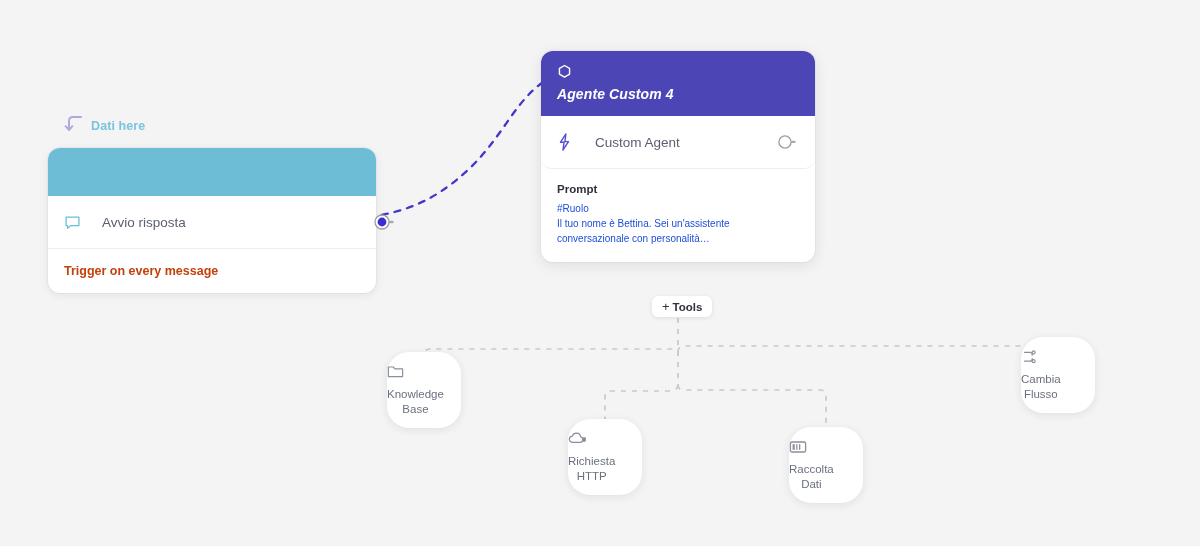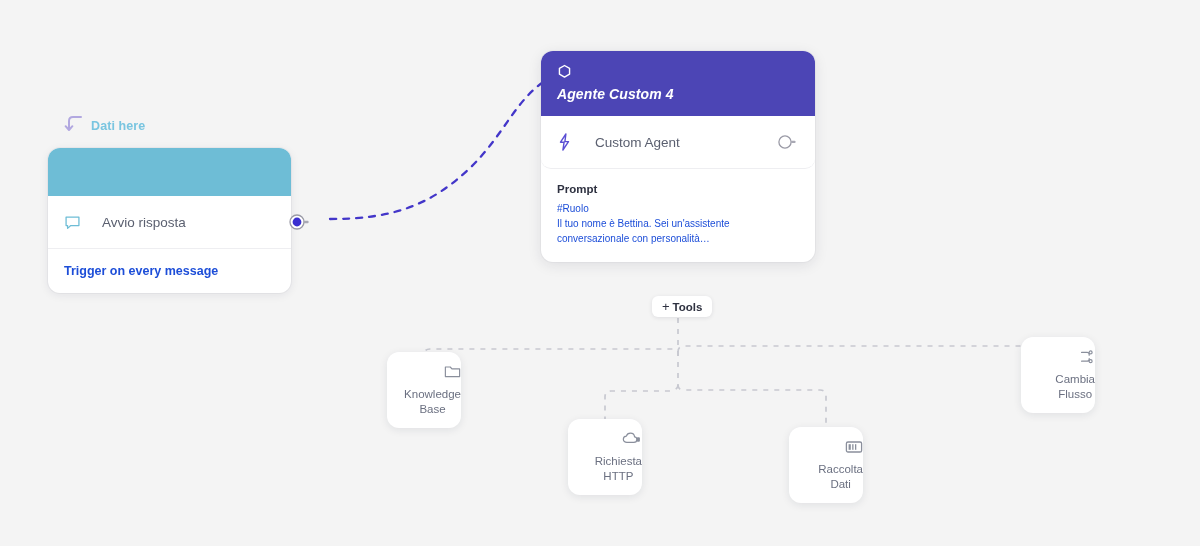--- a/index.html
+++ b/index.html
@@ -48,21 +48,21 @@
     font-weight: 600;
     letter-spacing: .1px;
     white-space: nowrap;
   }
 
   
   .trigger-card {
     position: absolute;
     left: 48px;
     top: 148px;
-    width: 243px;
+    width: 328px;
     border-radius: 12px;
     background: #ffffff;
     box-shadow: 0 2px 10px rgba(27,31,58,.08), 0 0 0 1px rgba(27,31,58,.035);
     overflow: visible;
   }
   .trigger-head {
     height: 48px;
     background: #6EBDD6;
     border-radius: 12px 12px 0 0;
   }
@@ -88,21 +88,21 @@
     display: flex;
     align-items: center;
   }
   .trigger-foot {
     height: 44px;
     display: flex;
     align-items: center;
     padding: 0 16px;
     font-size: 12.5px;
     font-weight: 700;
-    color: #1d4ed8;
+    color: #c2410c;
   }
 
   
   .agent-card {
     position: absolute;
     left: 541px;
     top: 51px;
     width: 274px;
     border-radius: 12px;
     background: #ffffff;
@@ -184,25 +184,25 @@
     cursor: pointer;
   }
   .tools-pill .plus { font-size: 13px; font-weight: 500; line-height: 1; }
 
   
   .tool-node {
     position: absolute;
     width: 74px;
     height: 76px;
     background: #ffffff;
-    border-radius: 12px;
+    border-radius: 22px;
     box-shadow: 0 2px 9px rgba(27,31,58,.09);
     display: flex;
     flex-direction: column;
-    align-items: flex-end;
+    align-items: flex-start;
     justify-content: center;
     cursor: pointer;
   }
   .tool-node .t-ico {
     height: 18px;
     display: flex;
     align-items: center;
     justify-content: center;
     margin-bottom: 6px;
   }

